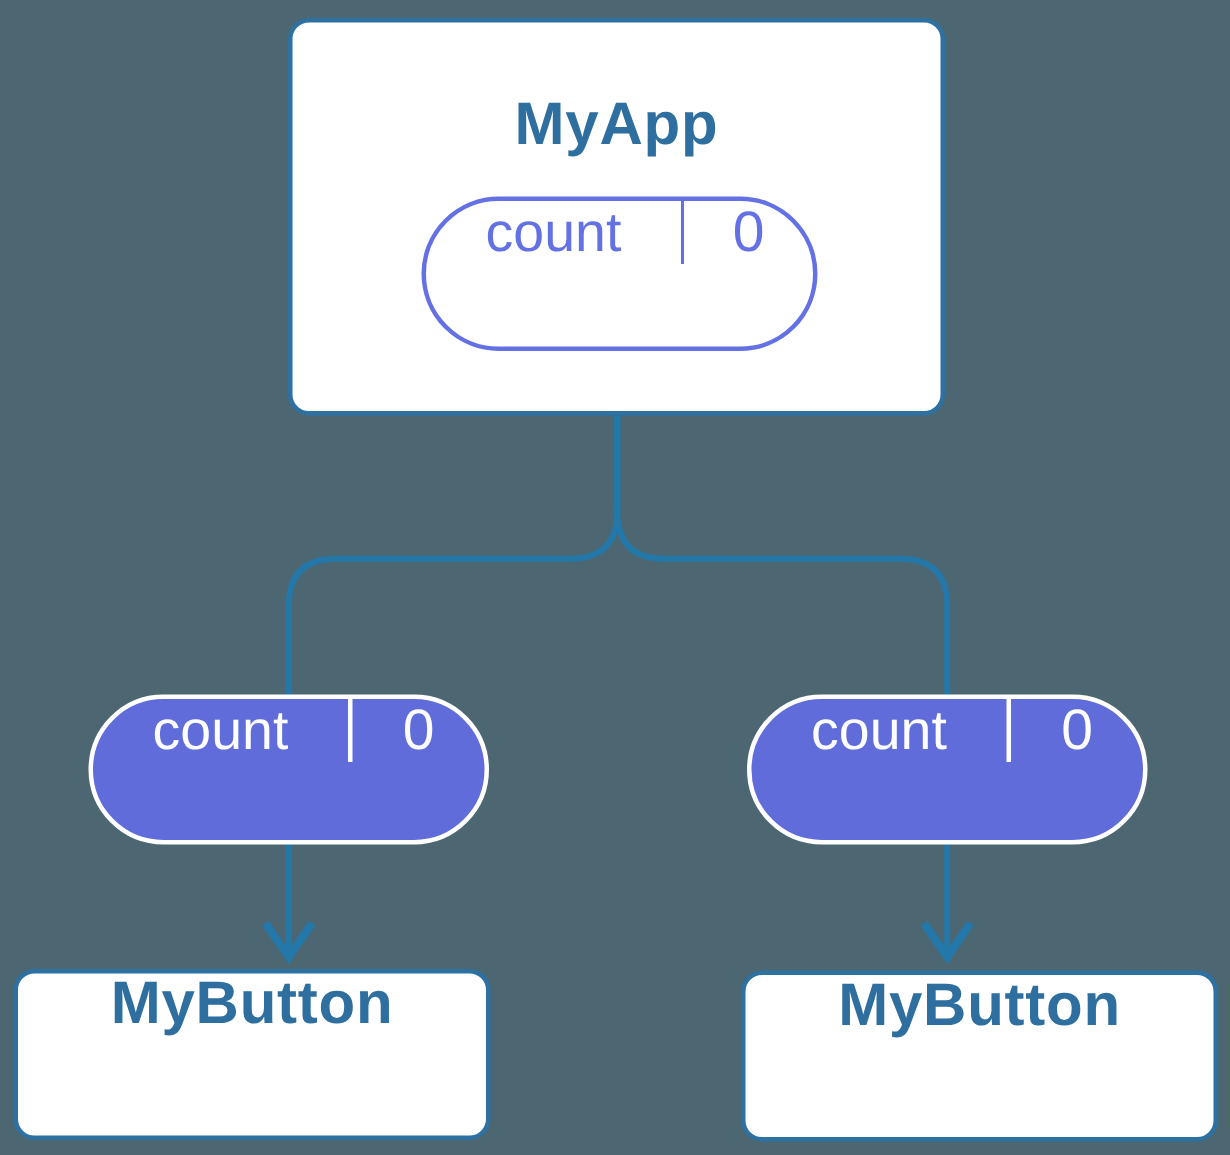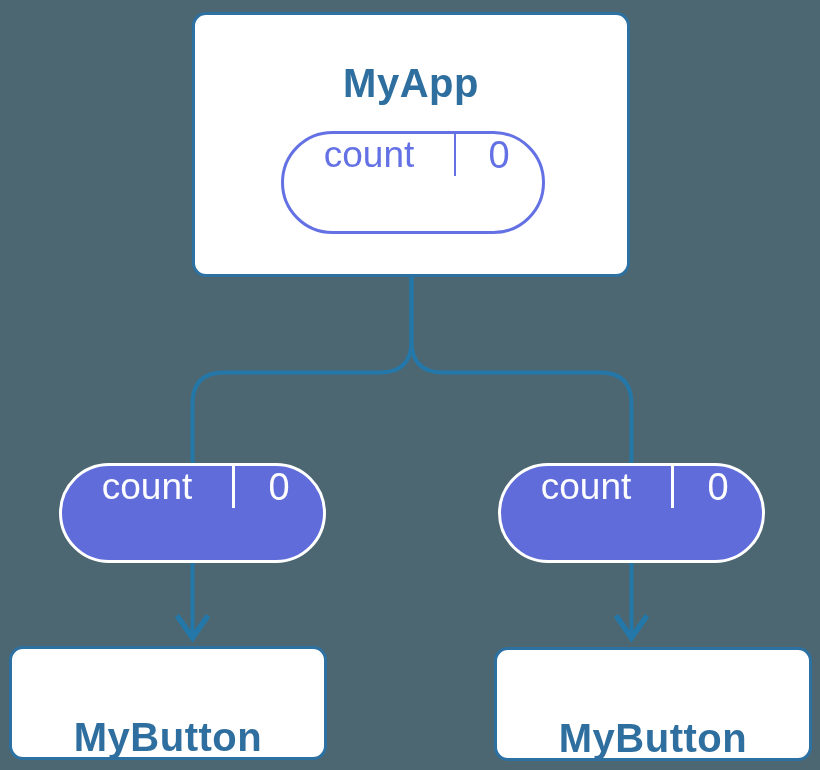--- a/index.html
+++ b/index.html
@@ -39,21 +39,21 @@
   .prop-pill{
     width:267px;height:100px;background:#5f6cda;
     border:3px solid #ffffff;color:#fdfdff;
   }
   .prop-pill .pill-label{width:170px;border-right:3px solid #ffffff;font-size:37px;}
   .prop-pill .pill-value{flex:1;font-size:38px;}
   .prop-pill-left{left:59px;top:463px;}
   .prop-pill-right{left:498px;top:463px;}
 
   .child-card{
-    width:318px;height:114px;display:flex;align-items:flex-end;justify-content:center;
+    width:318px;height:114px;display:flex;align-items:flex-start;justify-content:center;
   }
   .child-card .card-title{margin:0;}
   .child-card-left{left:9px;top:646px;}
   .child-card-right{left:494px;top:647px;}
 </style>
 </head>
 <body>
 
 <div class="canvas">
 

